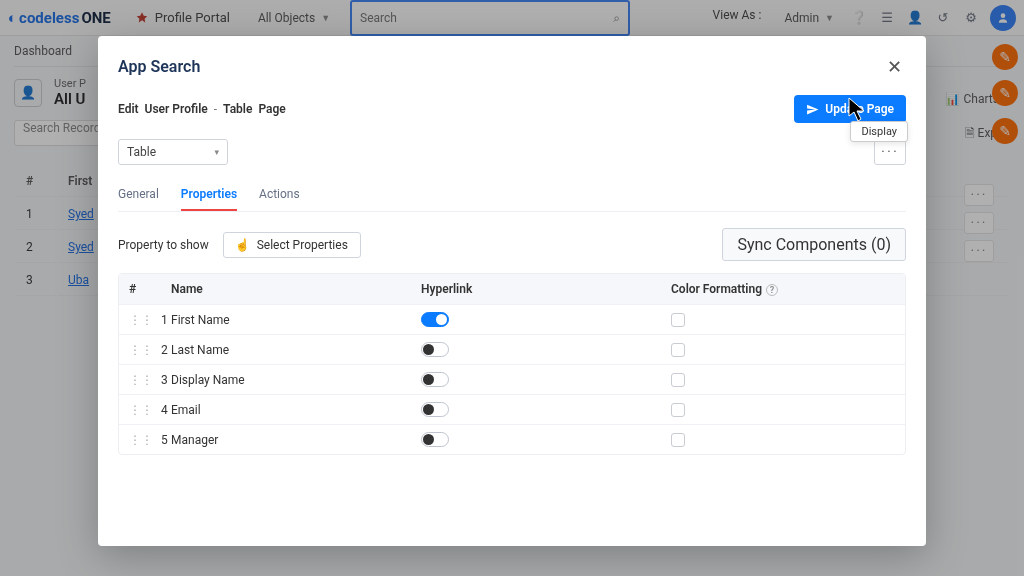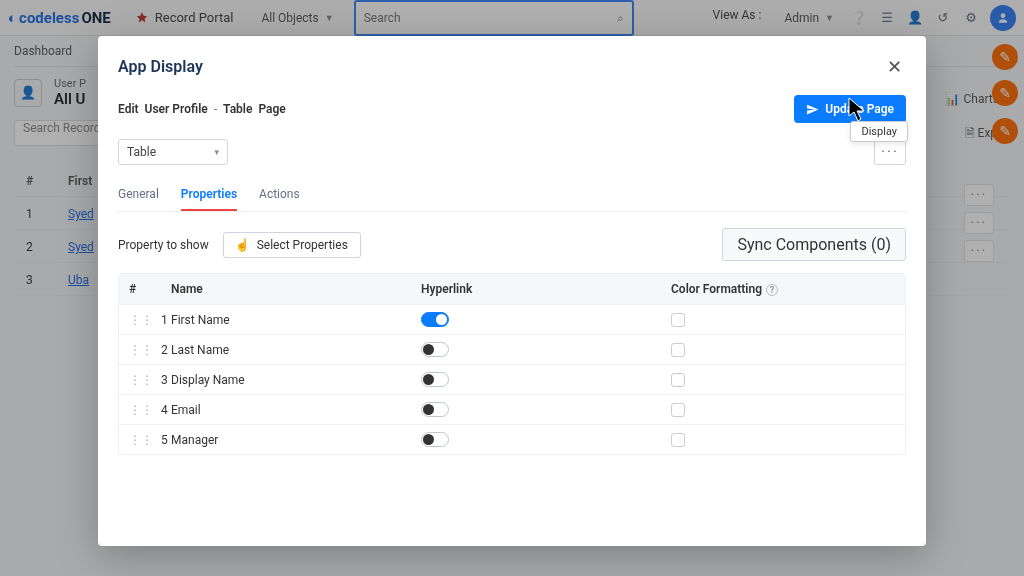--- a/index.html
+++ b/index.html
@@ -93,21 +93,21 @@
 <div class="bg-topbar">
   <div class="logo">
     <span>◐</span>
     <span>codeless</span>
       <span class="one">ONE</span>
   </div>
   <div class="portal-wrap">
     <svg class="portal-icon" viewBox="0 0 24 24">
         <path fill="#c0392b" d="M12 2l3 6 6 .9-4.5 4.3 1 6.3L12 16l-5.5 3.5 1-6.3L3 8.9 9 8z"></path>
       </svg>
-    <span>Record Portal</span>
+    <span>Profile Portal</span>
   </div>
   <div class="allobj">
     <span>All Objects</span>
     <span class="caret">▼</span>
   </div>
   <div class="search-outer">
     <input placeholder="Search" style="">
     <span>⌕</span>
   </div>
   <div class="topbar-spacer"></div>
@@ -180,21 +180,21 @@
 <div class="orange-fab" style="top:118px; right:6px;">✎</div>
 
 <div class="row-kebab" style="top:184px;">···</div>
 <div class="row-kebab" style="top:212px;">···</div>
 <div class="row-kebab" style="top:240px;">···</div>
 
 <div class="scrim"></div>
 
 <div class="modal">
   <div class="modal-head">
-    <div class="modal-title">App Display</div>
+    <div class="modal-title">App Search</div>
     <div class="close-x">✕</div>
   </div>
 
   <div class="crumbrow">
     <div class="crumbs">
       <span style="font-weight:600">Edit</span>
       <span style="font-weight:600">User Profile</span>
       <span class="sep">-</span>
       <span style="font-weight:600">Table</span>
       <span style="font-weight:600">Page</span>

